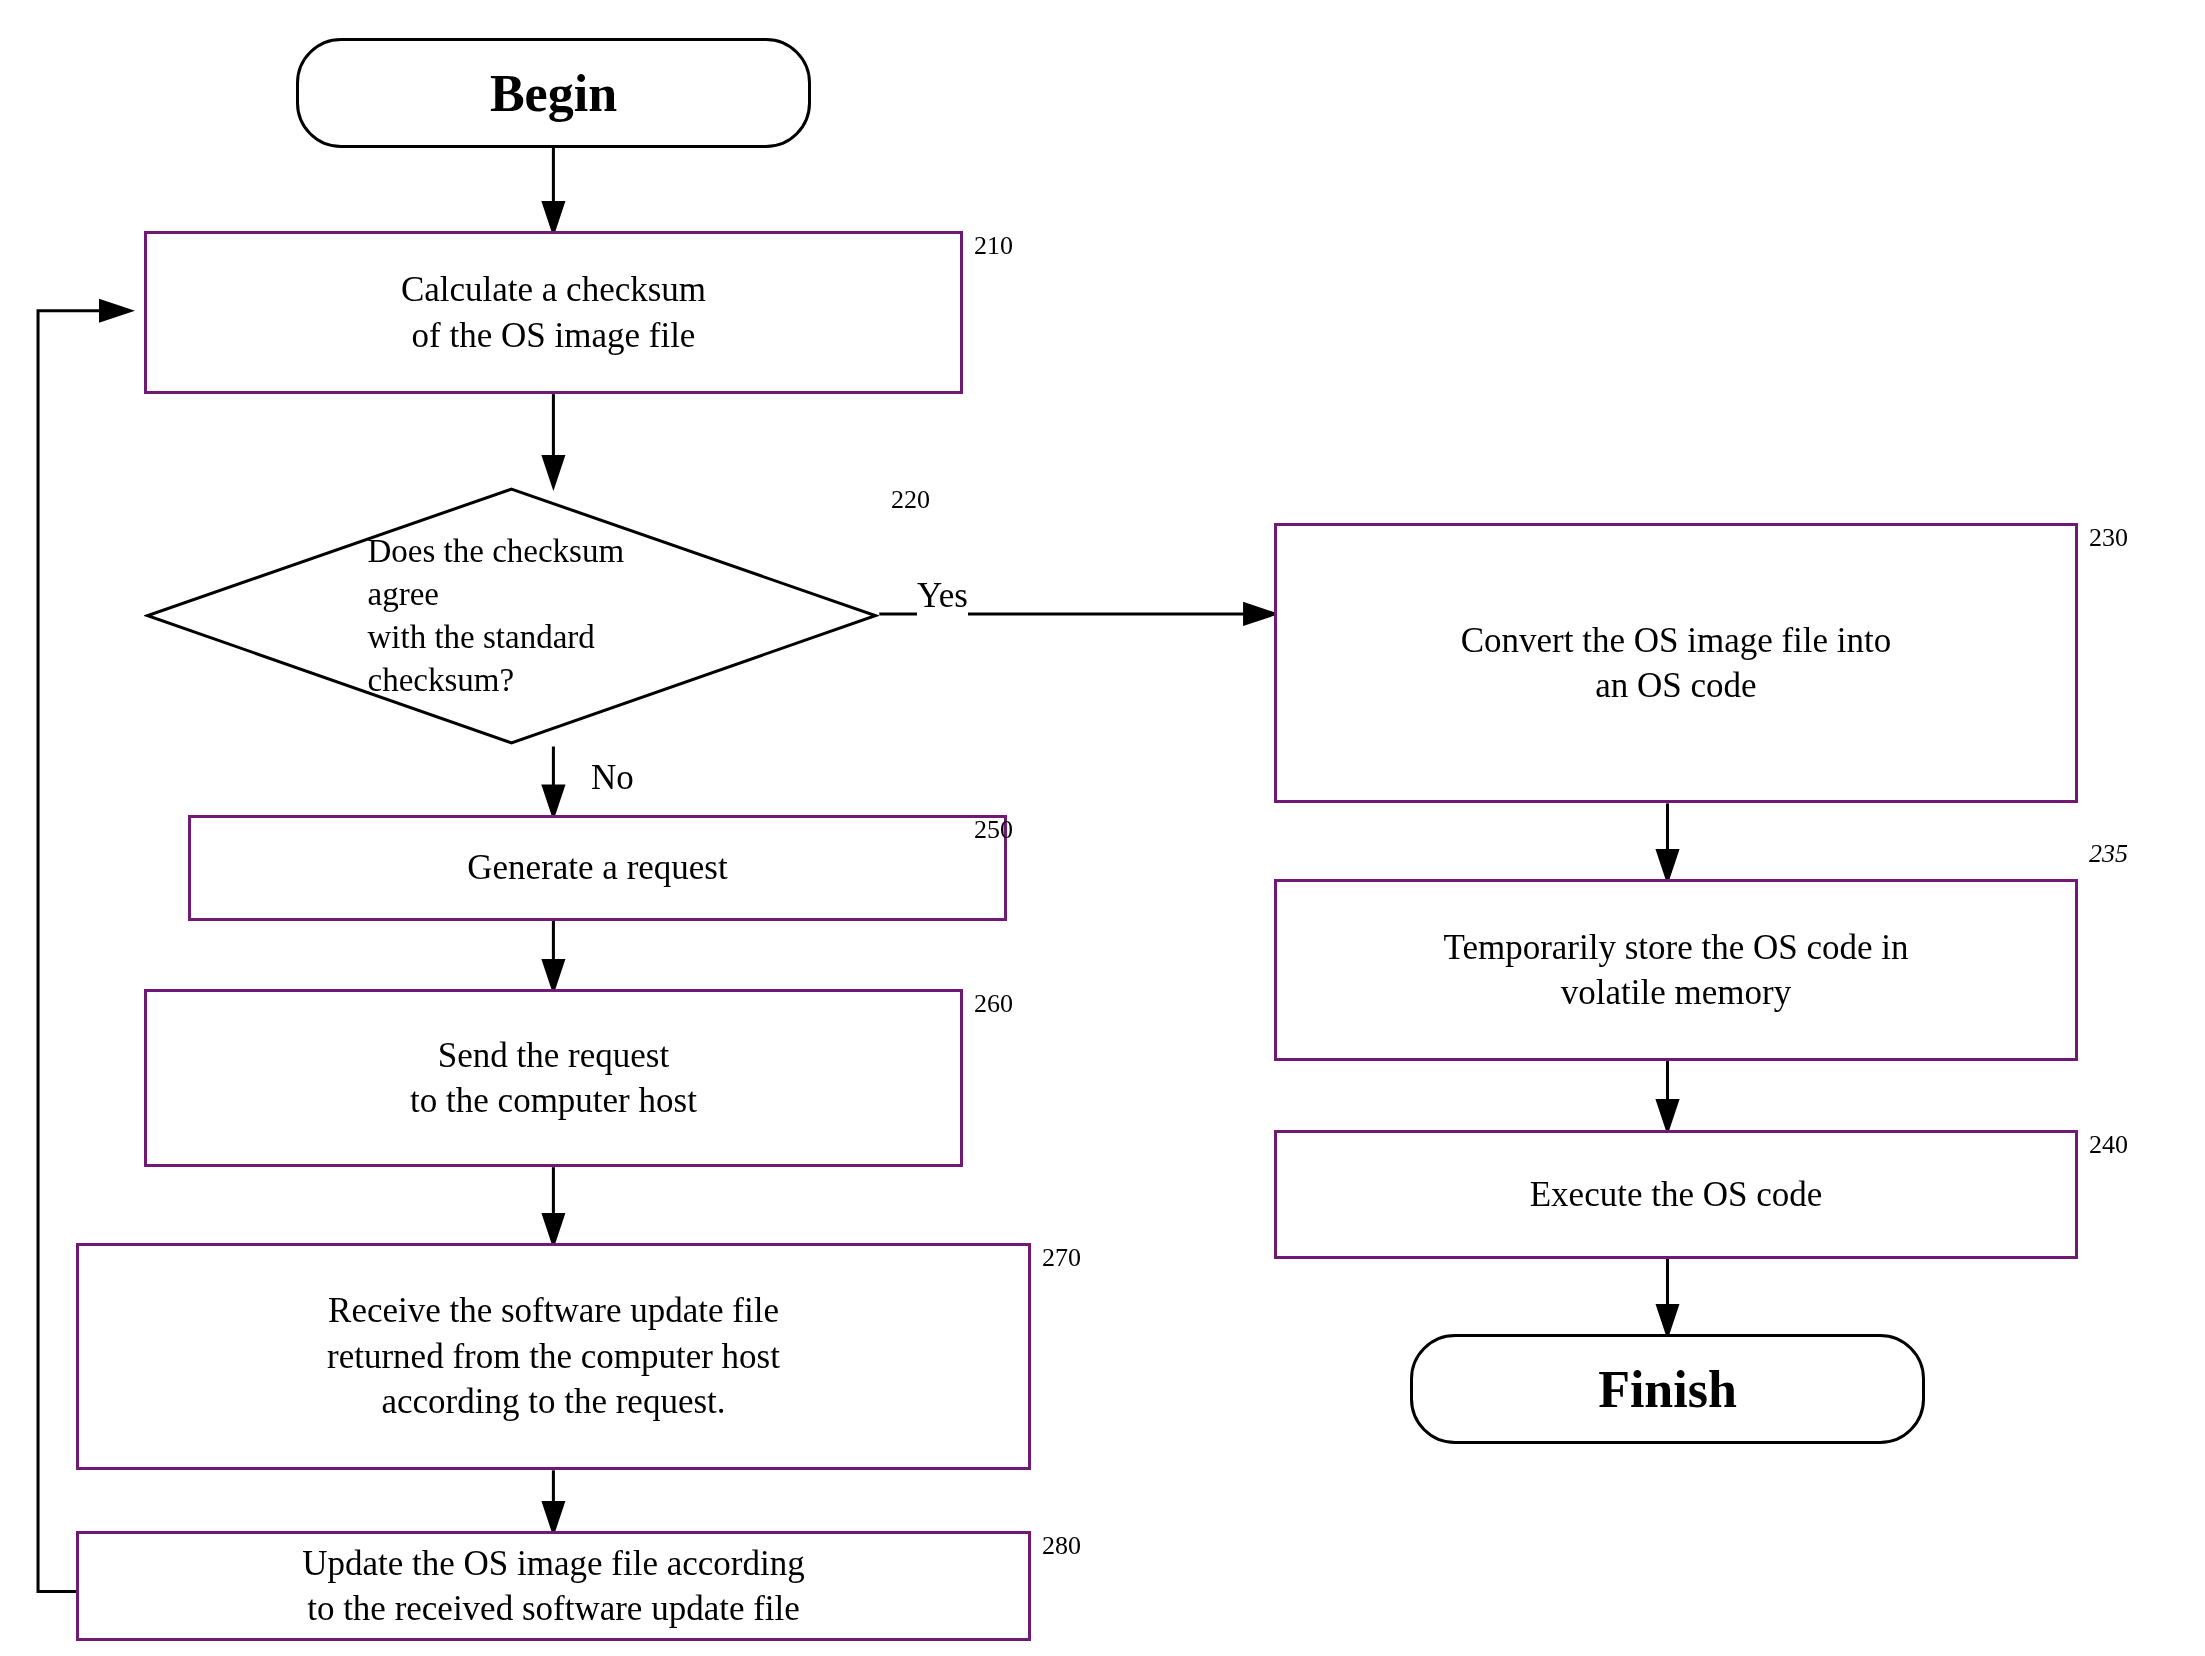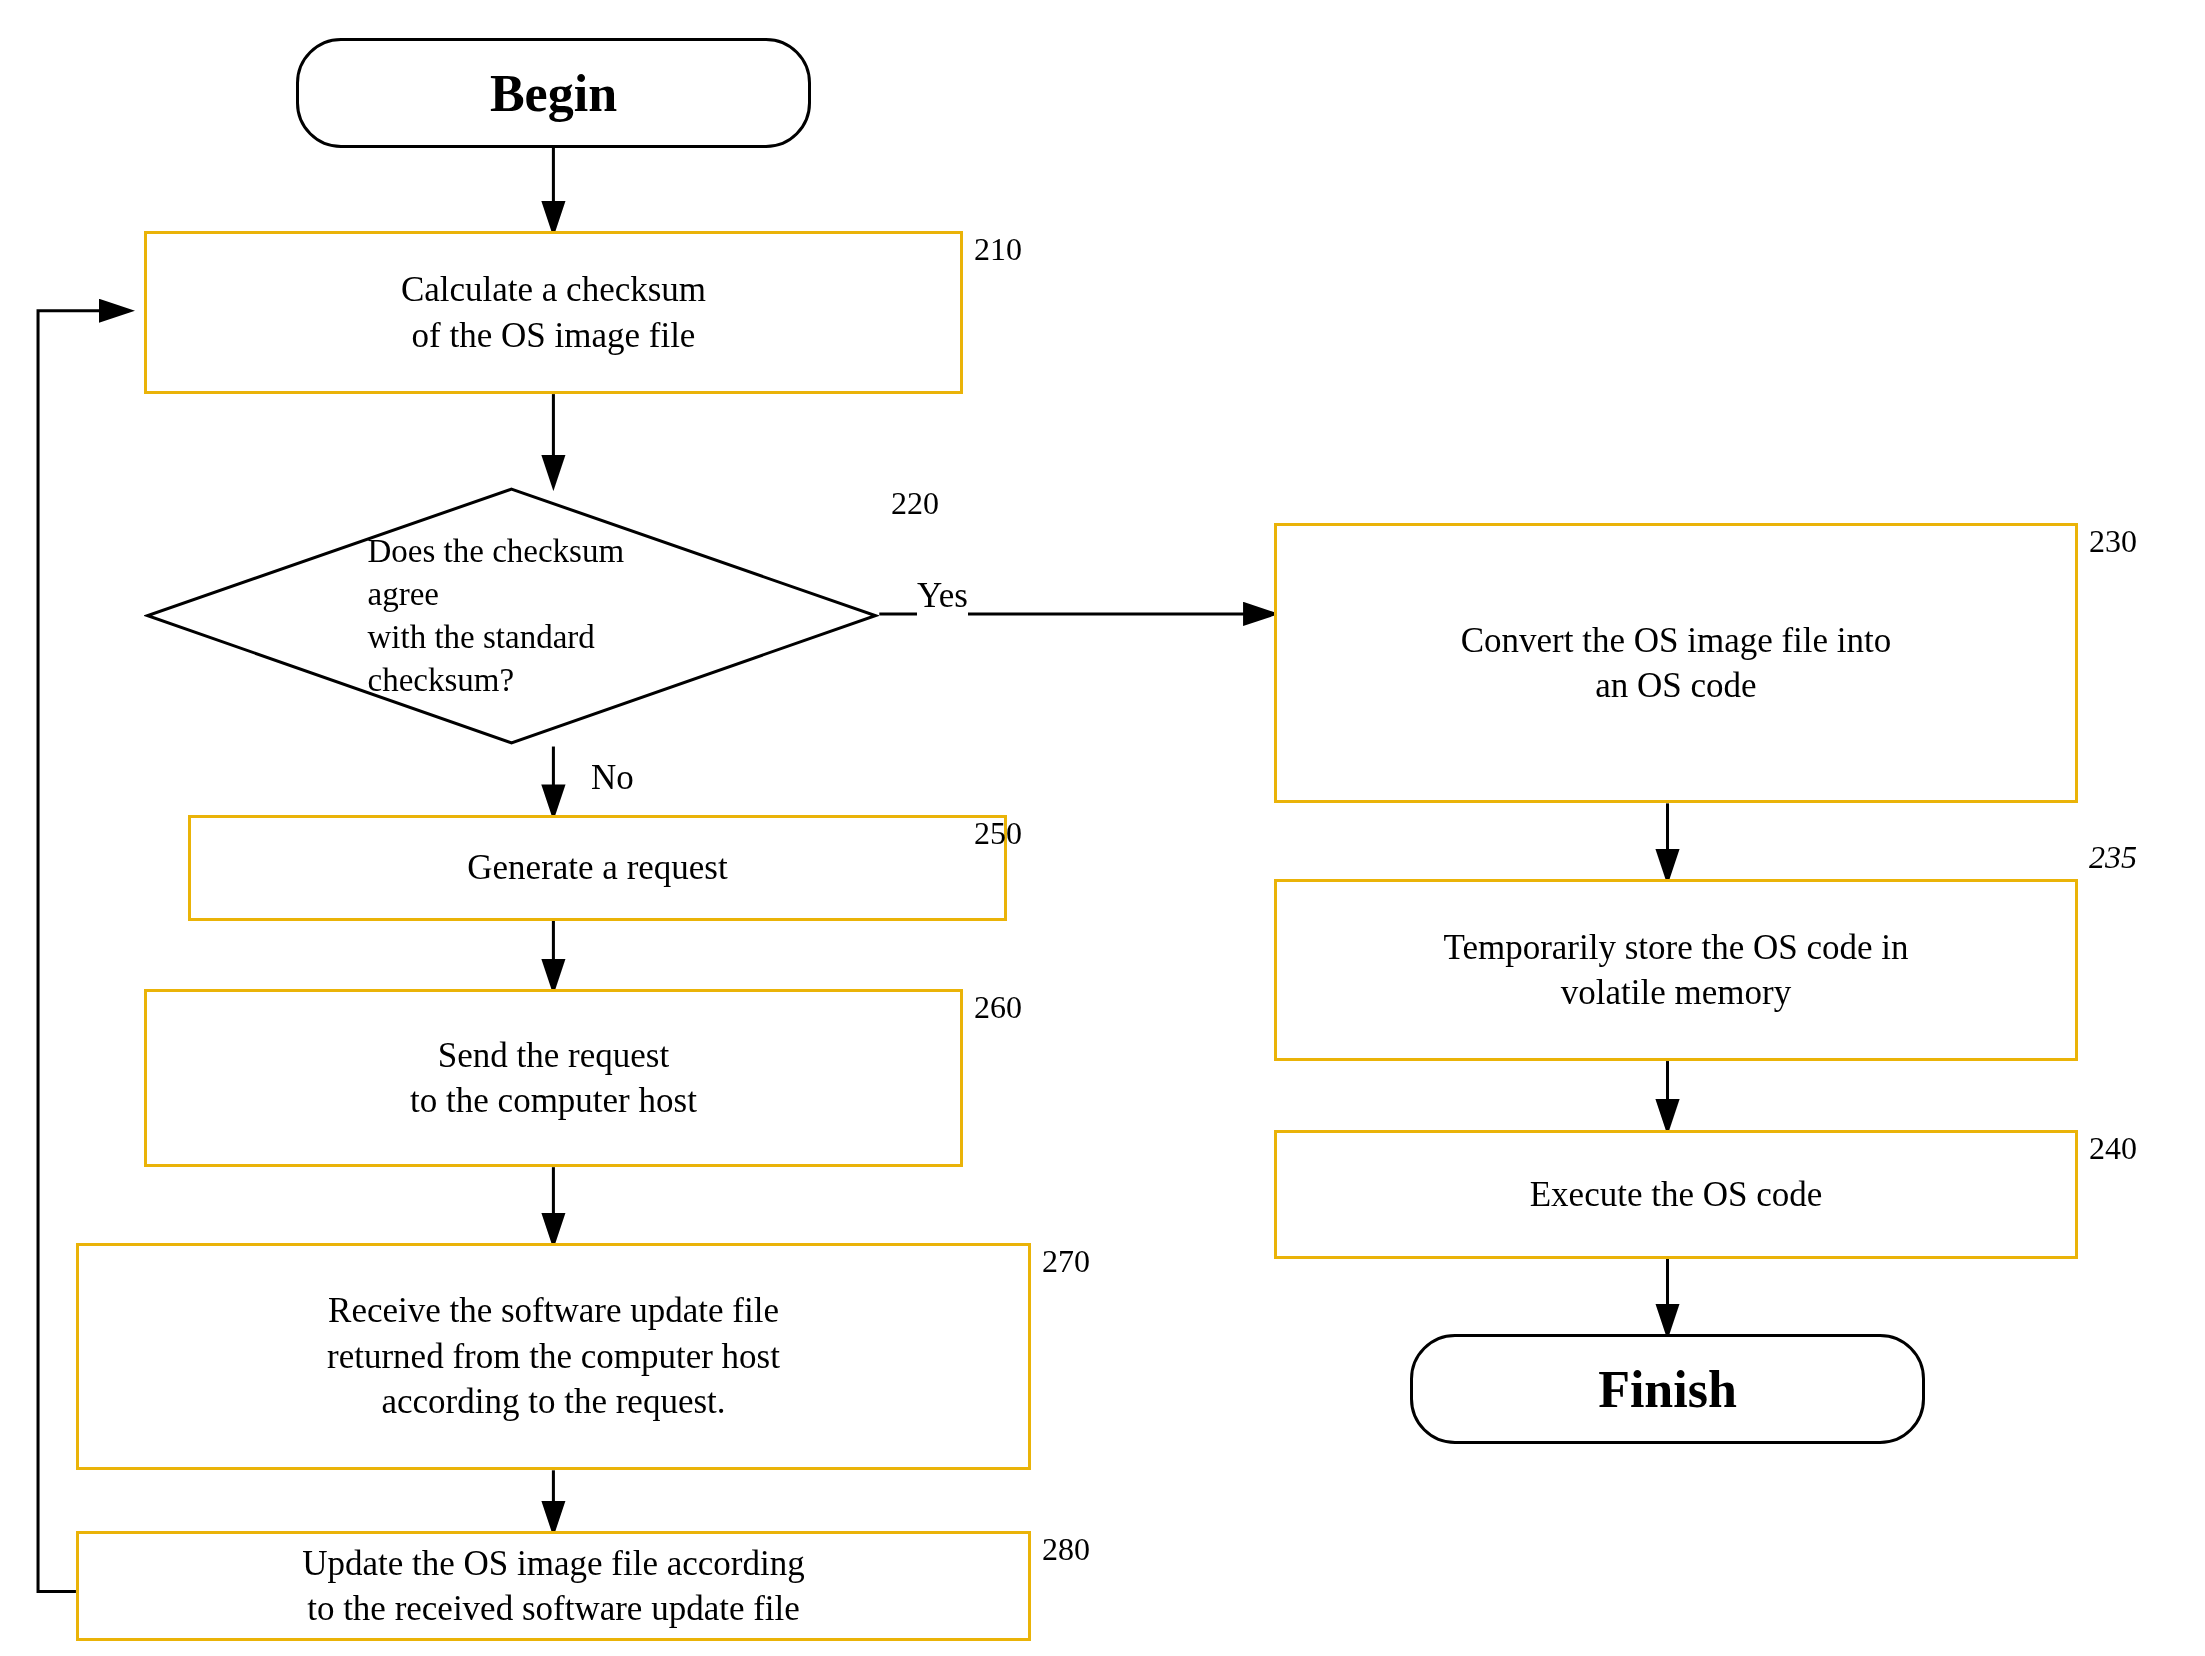--- a/index.html
+++ b/index.html
@@ -26,21 +26,21 @@
       text-align: center;
     }
     .rounded-rect {
       border: 3px solid #000;
       border-radius: 45px;
       background: #fff;
       font-size: 42px;
       font-weight: bold;
     }
     .rectangle {
-      border: 3px solid #eab308;
+      border: 3px solid #701a75;
       background: #fff;
       font-size: 35px;
       line-height: 1.3;
     }
     .diamond-container {
       position: absolute;
       display: flex;
       align-items: center;
       justify-content: center;
     }
@@ -63,21 +63,21 @@
       pointer-events: none;
     }
     .label {
       position: absolute;
       font-size: 35px;
       font-weight: normal;
       background: #fff;
     }
     .step-num {
       position: absolute;
-      font-size: 32px;
+      font-size: 26px;
     }
   </style>
 </head>
 <body>
 
 <div class="flowchart">
 
   <svg class="arrows-svg" viewBox="0 0 2909 2185" width="2205" height="1656">
     <defs>
       <marker id="arrowhead" markerWidth="12" markerHeight="8" refX="10" refY="4" orient="auto">

